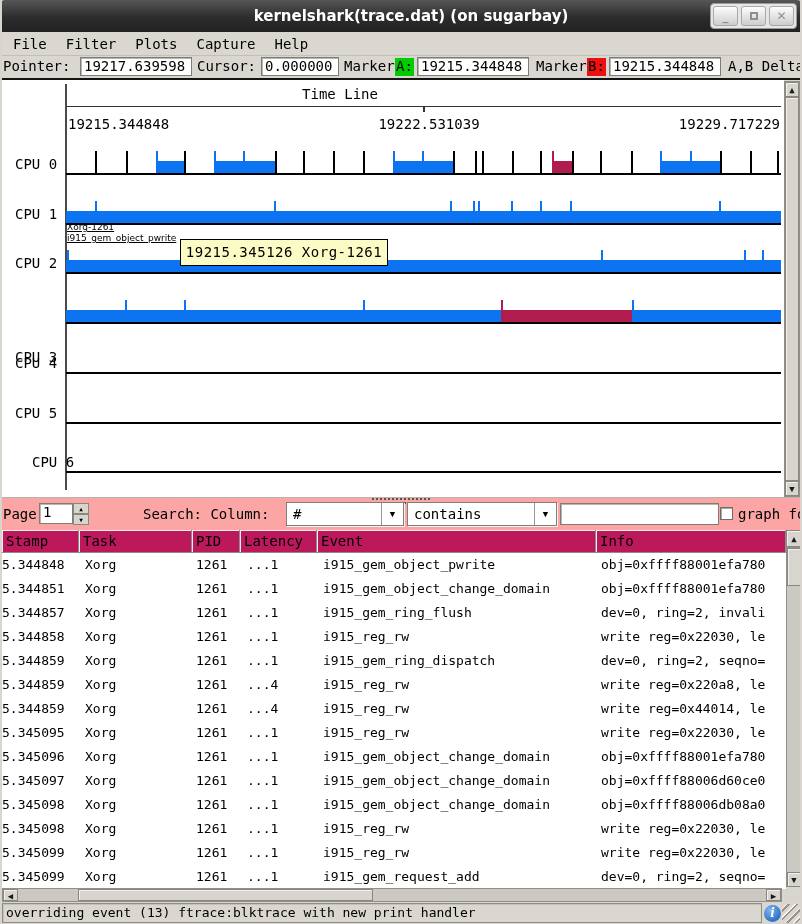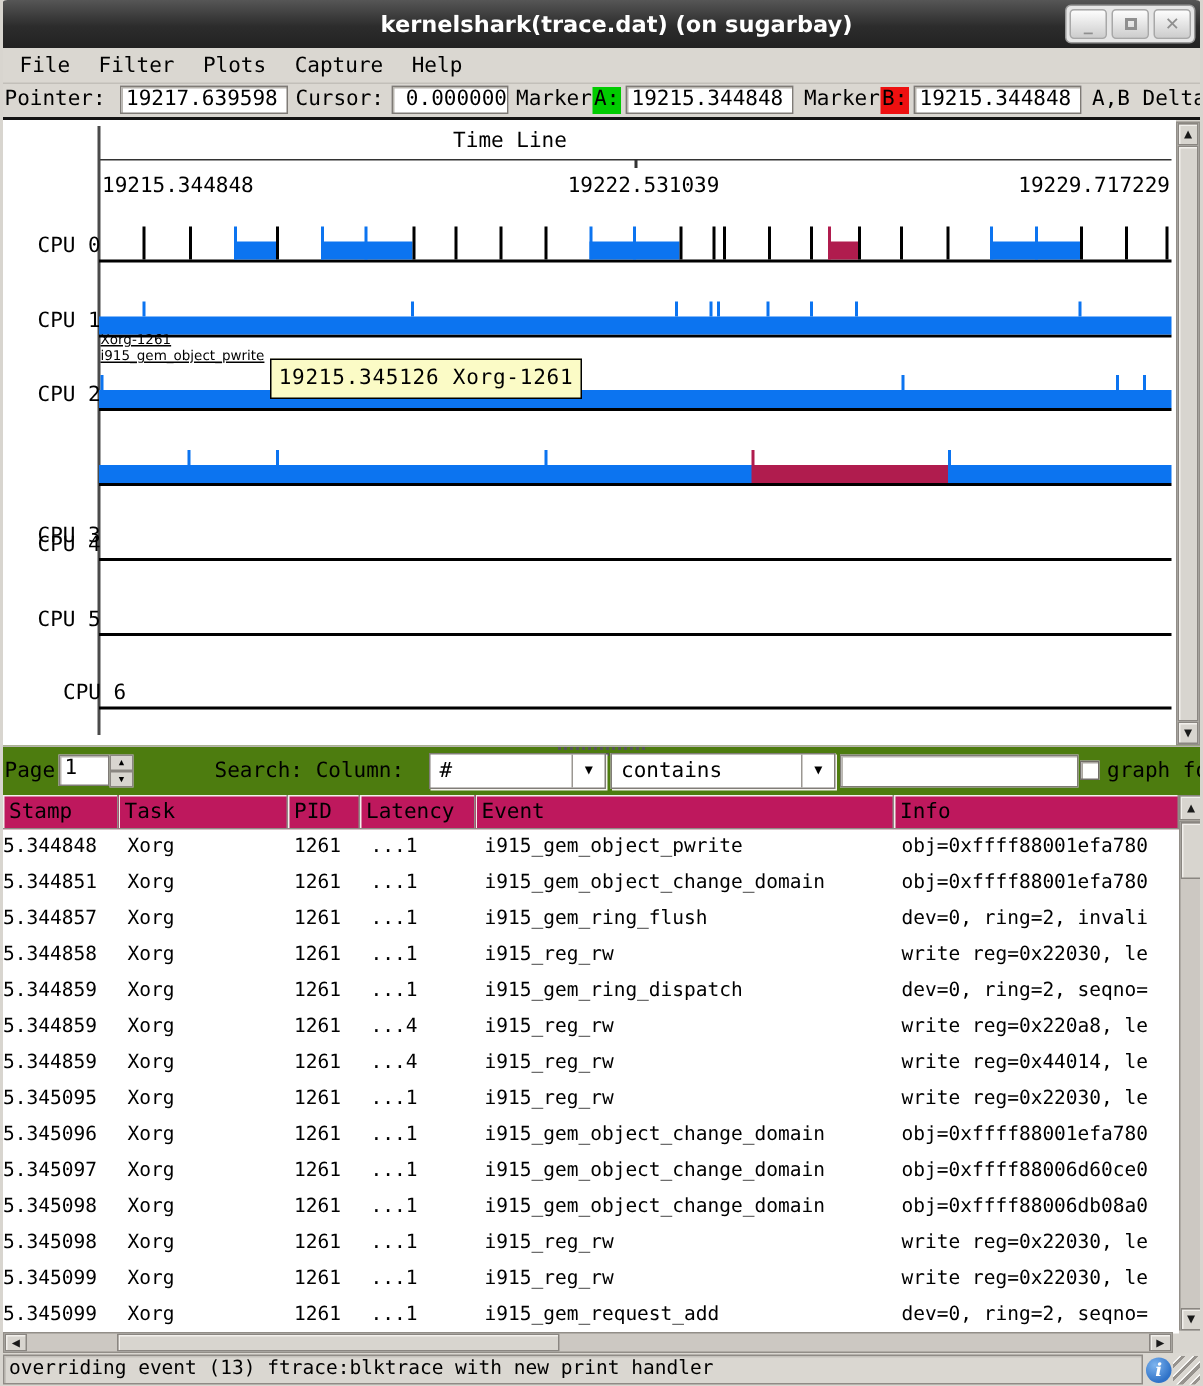--- a/index.html
+++ b/index.html
@@ -34,39 +34,39 @@
     line-height:17px; padding-left:3px; overflow:hidden; }
   .mk { top:2px; height:18px; line-height:17px; padding:0 1px; font-size:14px; }
 
   
   .graphpanel { left:2px; top:80px; width:782px; height:417px; background:#fff; overflow:hidden; }
   .tl-title { top:6px; left:0; width:676px; text-align:center; font-size:14px; }
   .axisline { left:64px; top:26px; width:715px; height:1px; background:#333; }
   .axistick { left:421px; top:26px; width:2px; height:6px; background:#333; }
   .ts { top:36px; font-size:14px; white-space:nowrap; }
   .plot-vline { left:63px; top:4px; width:2px; height:406px; background:#4a4a4a; }
-  .cpu-label { left:23px; width:44px; font-size:14px; white-space:nowrap; }
+  .cpu-label { left:13px; width:44px; font-size:14px; white-space:nowrap; }
   .baseline { left:64px; width:715px; height:2px; background:#000; }
   .bar { height:12px; }
   .tick { width:2px; }
   .anno { left:65px; font-family:"DejaVu Sans",sans-serif; font-size:9px;
     text-decoration:underline; white-space:nowrap; }
   .tooltip { left:178px; top:159px; width:208px; height:27px; background:#fbfbc6;
     border:1px solid #000; font-size:14px; line-height:25px; text-align:center;
     letter-spacing:0.5px; white-space:nowrap; }
 
   
   .sb-trough { background:#ccc8c2; border:1px solid #928e88; }
   .sb-btn { background:#d8d5cf; border:1px solid #8a8681;
     box-shadow:inset 1px 1px 0 #f2f0ec; text-align:center; color:#1a1a1a; }
   .sb-thumb { background:#d8d5cf; border:1px solid #8a8681; box-shadow:inset 1px 1px 0 #f2f0ec; }
   .arrow-glyph { font-size:9px; line-height:14px; display:block; }
 
   
-  .midbar { left:0; top:497px; width:802px; height:33px; background:#4d7c0f; border-top:1px solid #b7b4ae; }
+  .midbar { left:0; top:497px; width:802px; height:33px; background:#fca5a5; border-top:1px solid #b7b4ae; }
   .splitdots { left:372px; top:0px; width:58px; height:6px;
     border-top:2px dotted #555; border-bottom:2px dotted #555; }
   .sb-label { top:8px; font-size:14px; white-space:nowrap; }
   .spin-entry { left:39px; top:5px; width:34px; height:21px; }
   .spin-btns { left:73px; top:5px; width:16px; height:21px; display:flex; flex-direction:column; }
   .spin-btn { flex:1; background:#d8d5cf; border:1px solid #8a8681; font-size:6px;
     line-height:9px; text-align:center; }
   .combo { top:4px; height:24px; background:#fff; border:1px solid #817d78;
     box-shadow:1px 1px 0 #f5f3ef; font-size:14px; line-height:22px; }
   .combo-text { position:absolute; left:6px; top:0; }
@@ -121,21 +121,21 @@
     <span class="menu-item">Filter</span>
     <span class="menu-item">Plots</span>
     <span class="menu-item">Capture</span>
     <span class="menu-item">Help</span>
   </div>
 
 <div class="abs infobar">
   <span class="abs" style="left:3px;">Pointer:</span>
   <span class="abs entry" style="left:80px;width:112px;">19217.639598</span>
   <span class="abs" style="left:197px;">Cursor:</span>
-  <span class="abs entry" style="left:261px;width:78px;text-align:right;">0.000000</span>
+  <span class="abs entry" style="left:261px;width:78px;">0.000000</span>
   <span class="abs" style="left:344px;">Marker</span>
   <span class="abs mk" style="left: 395px; background: rgb(0, 204, 0);" id="markerA">A:</span>
   <span class="abs entry" style="left:417px;width:112px;">19215.344848</span>
   <span class="abs" style="left:536px;">Marker</span>
   <span class="abs mk" style="left: 587px; background: rgb(238, 16, 16);" id="markerB">B:</span>
   <span class="abs entry" style="left:609px;width:112px;">19215.344848</span>
   <span class="abs" style="left:728px;">A,B Delta</span>
 </div>
 
 <div class="abs graphpanel" id="graphpanel">

